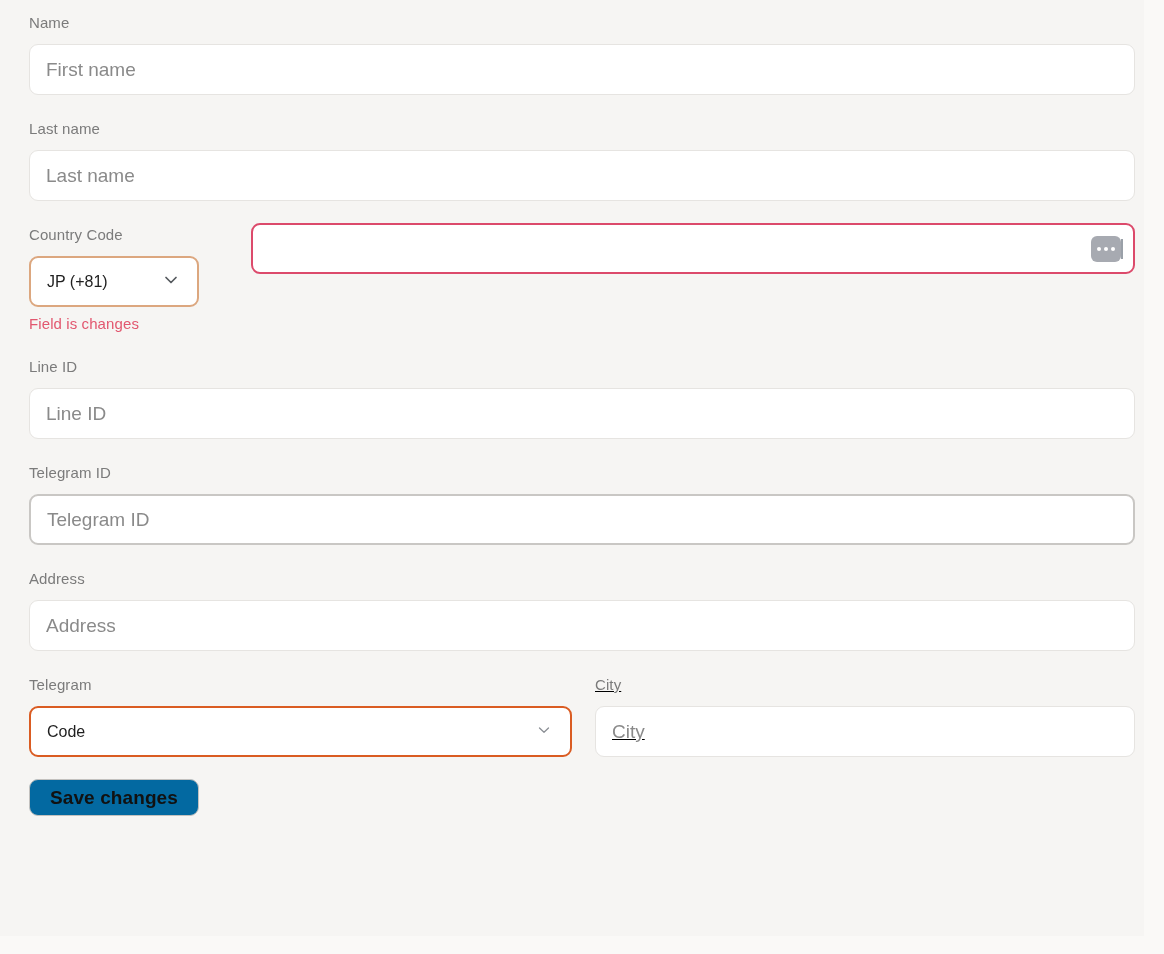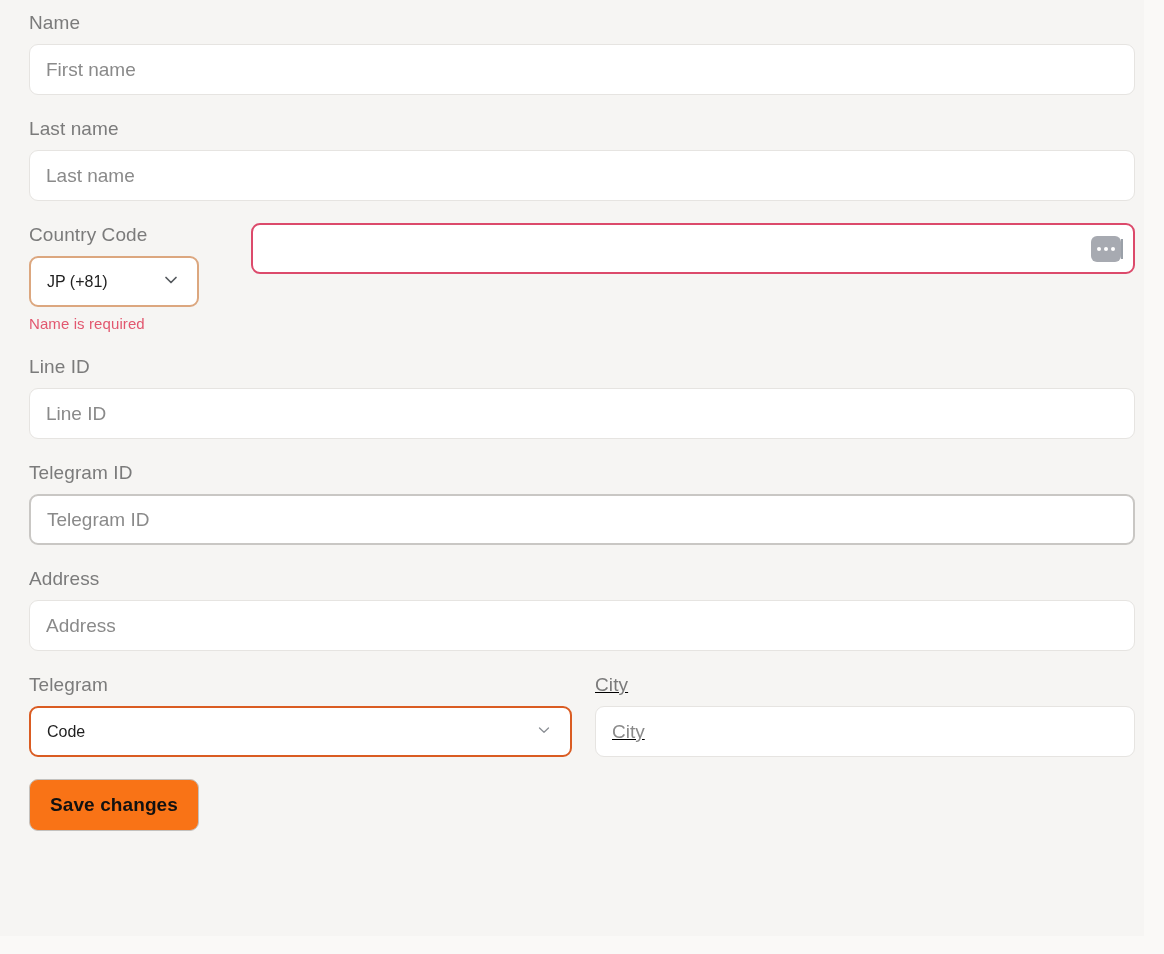--- a/index.html
+++ b/index.html
@@ -34,21 +34,21 @@
 
   .form-inner {
     position: absolute;
     left: 29px;
     top: 11px;
     width: 1106px;
   }
 
   .field-label {
     display: block;
-    font-size: 19px;
+    font-size: 15px;
     line-height: 24px;
     color: #7b7b7b;
     letter-spacing: 0.1px;
     margin-bottom: 9px;
     font-weight: 400;
   }
 
   .text-input {
     box-sizing: border-box;
     display: block;
@@ -182,23 +182,23 @@
   }
   .col-city {
     flex: 1 1 auto;
     text-decoration: underline;
   }
 
   
   .save-btn {
     display: inline-block;
     box-sizing: border-box;
-    height: 52px;
+    height: 37px;
     padding: 0 20px;
-    background: #f97316;
+    background: #0369a1;
     border: 1px solid #c3c1be;
     border-radius: 9px;
     font-family: "Liberation Sans", "DejaVu Sans", sans-serif;
     font-size: 19px;
     font-weight: bold;
     color: #111111;
     cursor: pointer;
     letter-spacing: 0.1px;
   }
 
@@ -229,21 +229,21 @@
           <div class="col-country-code">
             <label class="field-label">Country Code</label>
             <div class="select-box accent-soft">
               <span class="select-value">JP (+81)</span>
               <span class="chev">
                 <svg width="20" height="20" viewBox="0 0 20 20" fill="none" xmlns="http://www.w3.org/2000/svg">
                   <path d="M5 7.5 L10 12.5 L15 7.5" stroke="#55595e" stroke-width="1.7" stroke-linecap="round" stroke-linejoin="round"></path>
                 </svg>
               </span>
             </div>
-            <span class="error-text">Name is required</span>
+            <span class="error-text">Field is changes</span>
           </div>
 
           <div class="col-phone">
             <div class="phone-wrap">
               <input class="text-input is-invalid" type="text" placeholder="" style="">
               <span class="caret-bar"></span>
               <span class="pm-icon">
                 <i></i>
                   <i></i>
                   <i></i>

